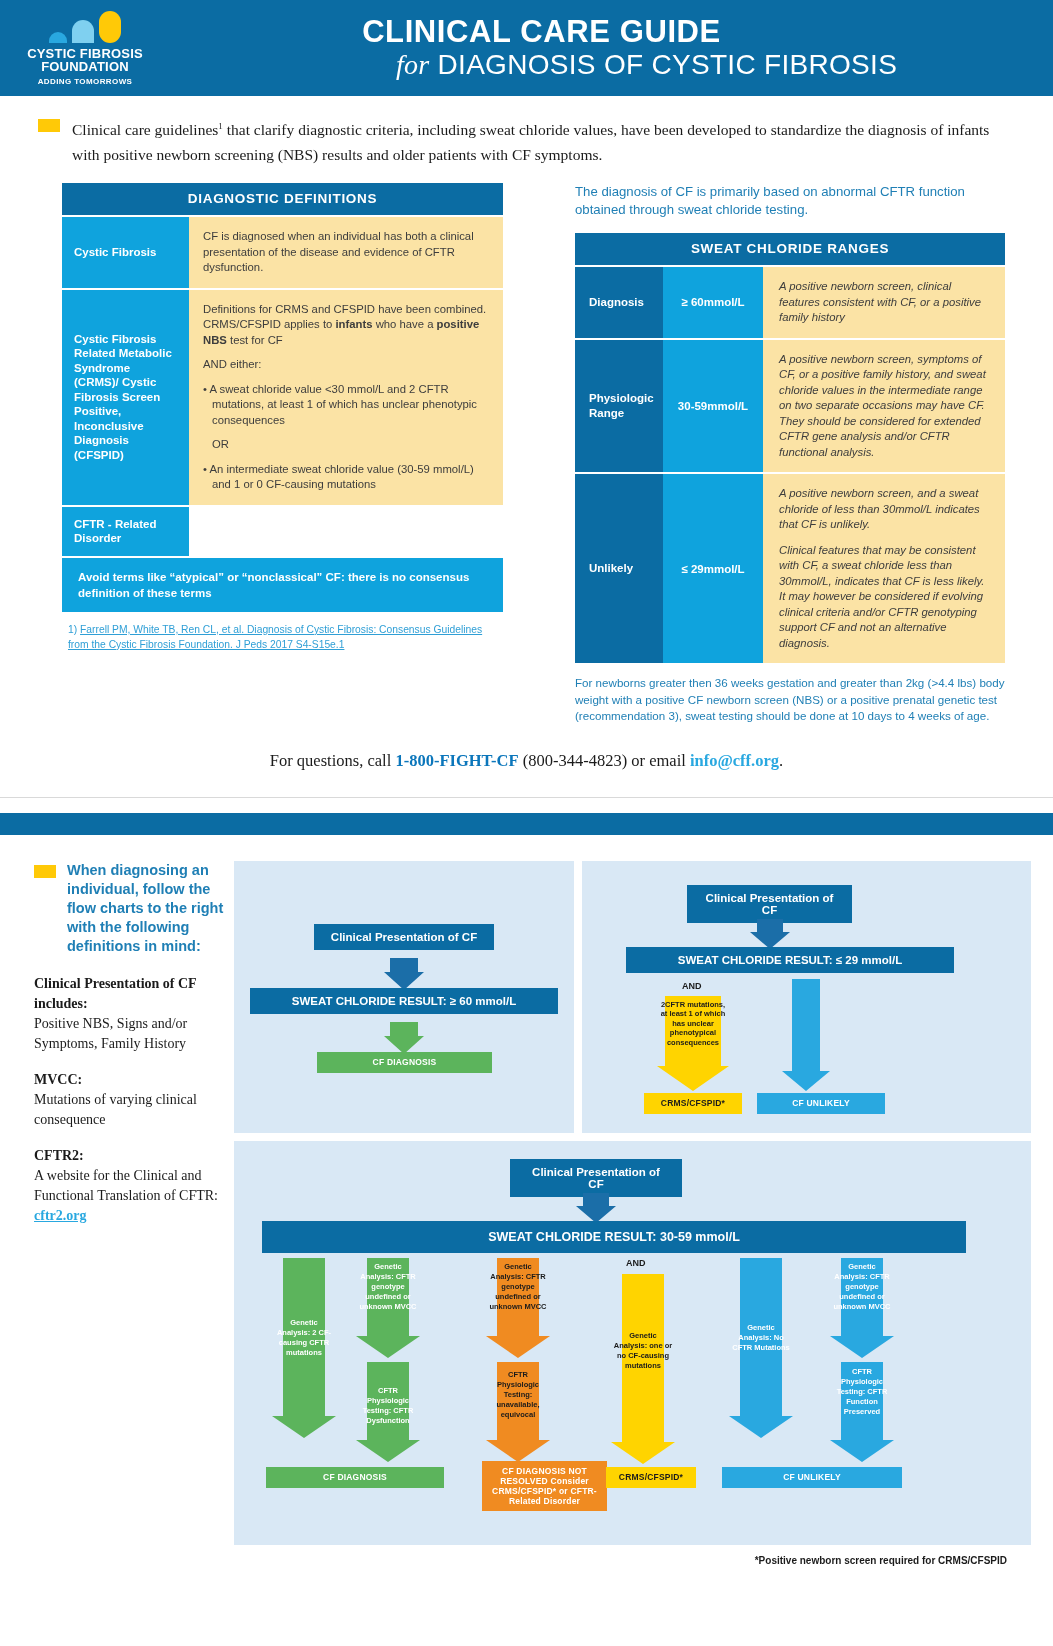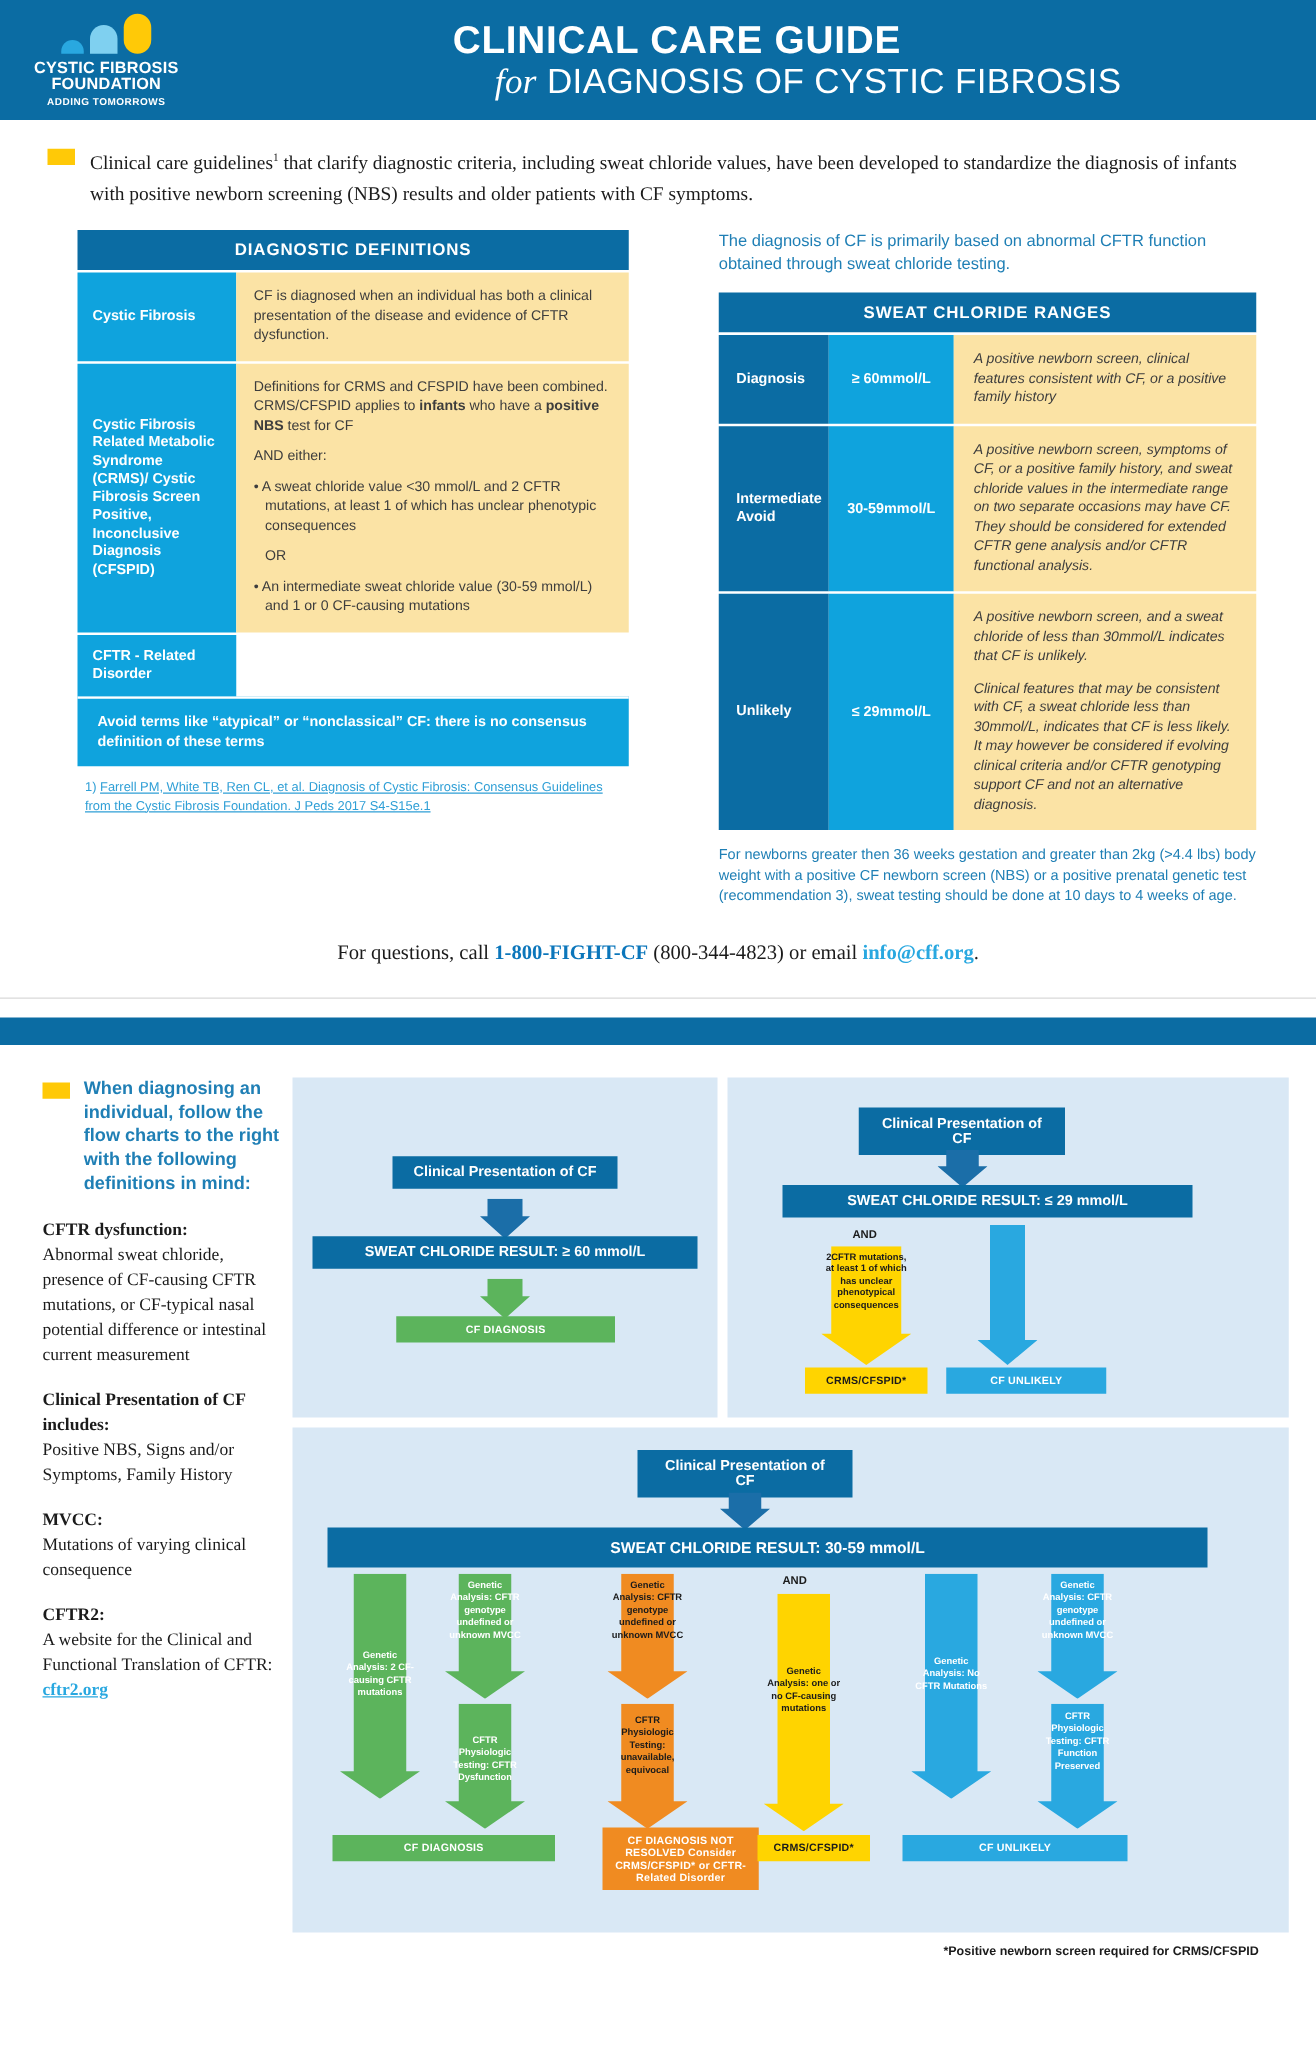--- a/index.html
+++ b/index.html
@@ -234,21 +234,21 @@
 
     <div class="srow">
       <div class="slabel">Diagnosis</div>
       <div class="sval">≥ 60mmol/L</div>
       <div class="sbody">
         <p>A positive newborn screen, clinical features consistent with CF, or a positive family history</p>
       </div>
     </div>
 
     <div class="srow">
-      <div class="slabel">Intermediate Avoid</div>
+      <div class="slabel">Physiologic Range</div>
       <div class="sval">30-59mmol/L</div>
       <div class="sbody">
         <p>A positive newborn screen, symptoms of CF, or a positive family history, and sweat chloride values in the intermediate range on two separate occasions may have CF. They should be considered for extended CFTR gene analysis and/or CFTR functional analysis.</p>
       </div>
     </div>
 
     <div class="srow">
       <div class="slabel">Unlikely</div>
       <div class="sval">≤ 29mmol/L</div>
       <div class="sbody">
@@ -270,24 +270,20 @@
 <div id="post-bar"></div>
 
 <div id="bottom">
 
   <div id="bottom-left">
     <div id="bl-head">
       <div id="bl-bullet"></div>
       <div id="bl-head-text">When diagnosing an individual, follow the flow charts to the right with the following definitions in mind:</div>
     </div>
     <div class="bl-def">
-      <b>CFTR dysfunction:</b><br>
-      <span>Abnormal sweat chloride, presence of CF-causing CFTR mutations, or CF-typical nasal potential difference or intestinal current measurement</span>
-    </div>
-    <div class="bl-def">
       <b>Clinical Presentation of CF includes:</b><br>
       <span>Positive NBS, Signs and/or Symptoms, Family History</span>
     </div>
     <div class="bl-def">
       <b>MVCC:</b><br>
       <span>Mutations of varying clinical consequence</span>
     </div>
     <div class="bl-def">
       <b>CFTR2:</b><br>
       <span>A website for the Clinical and Functional Translation of CFTR: </span><span class="link">cftr2.org</span>

